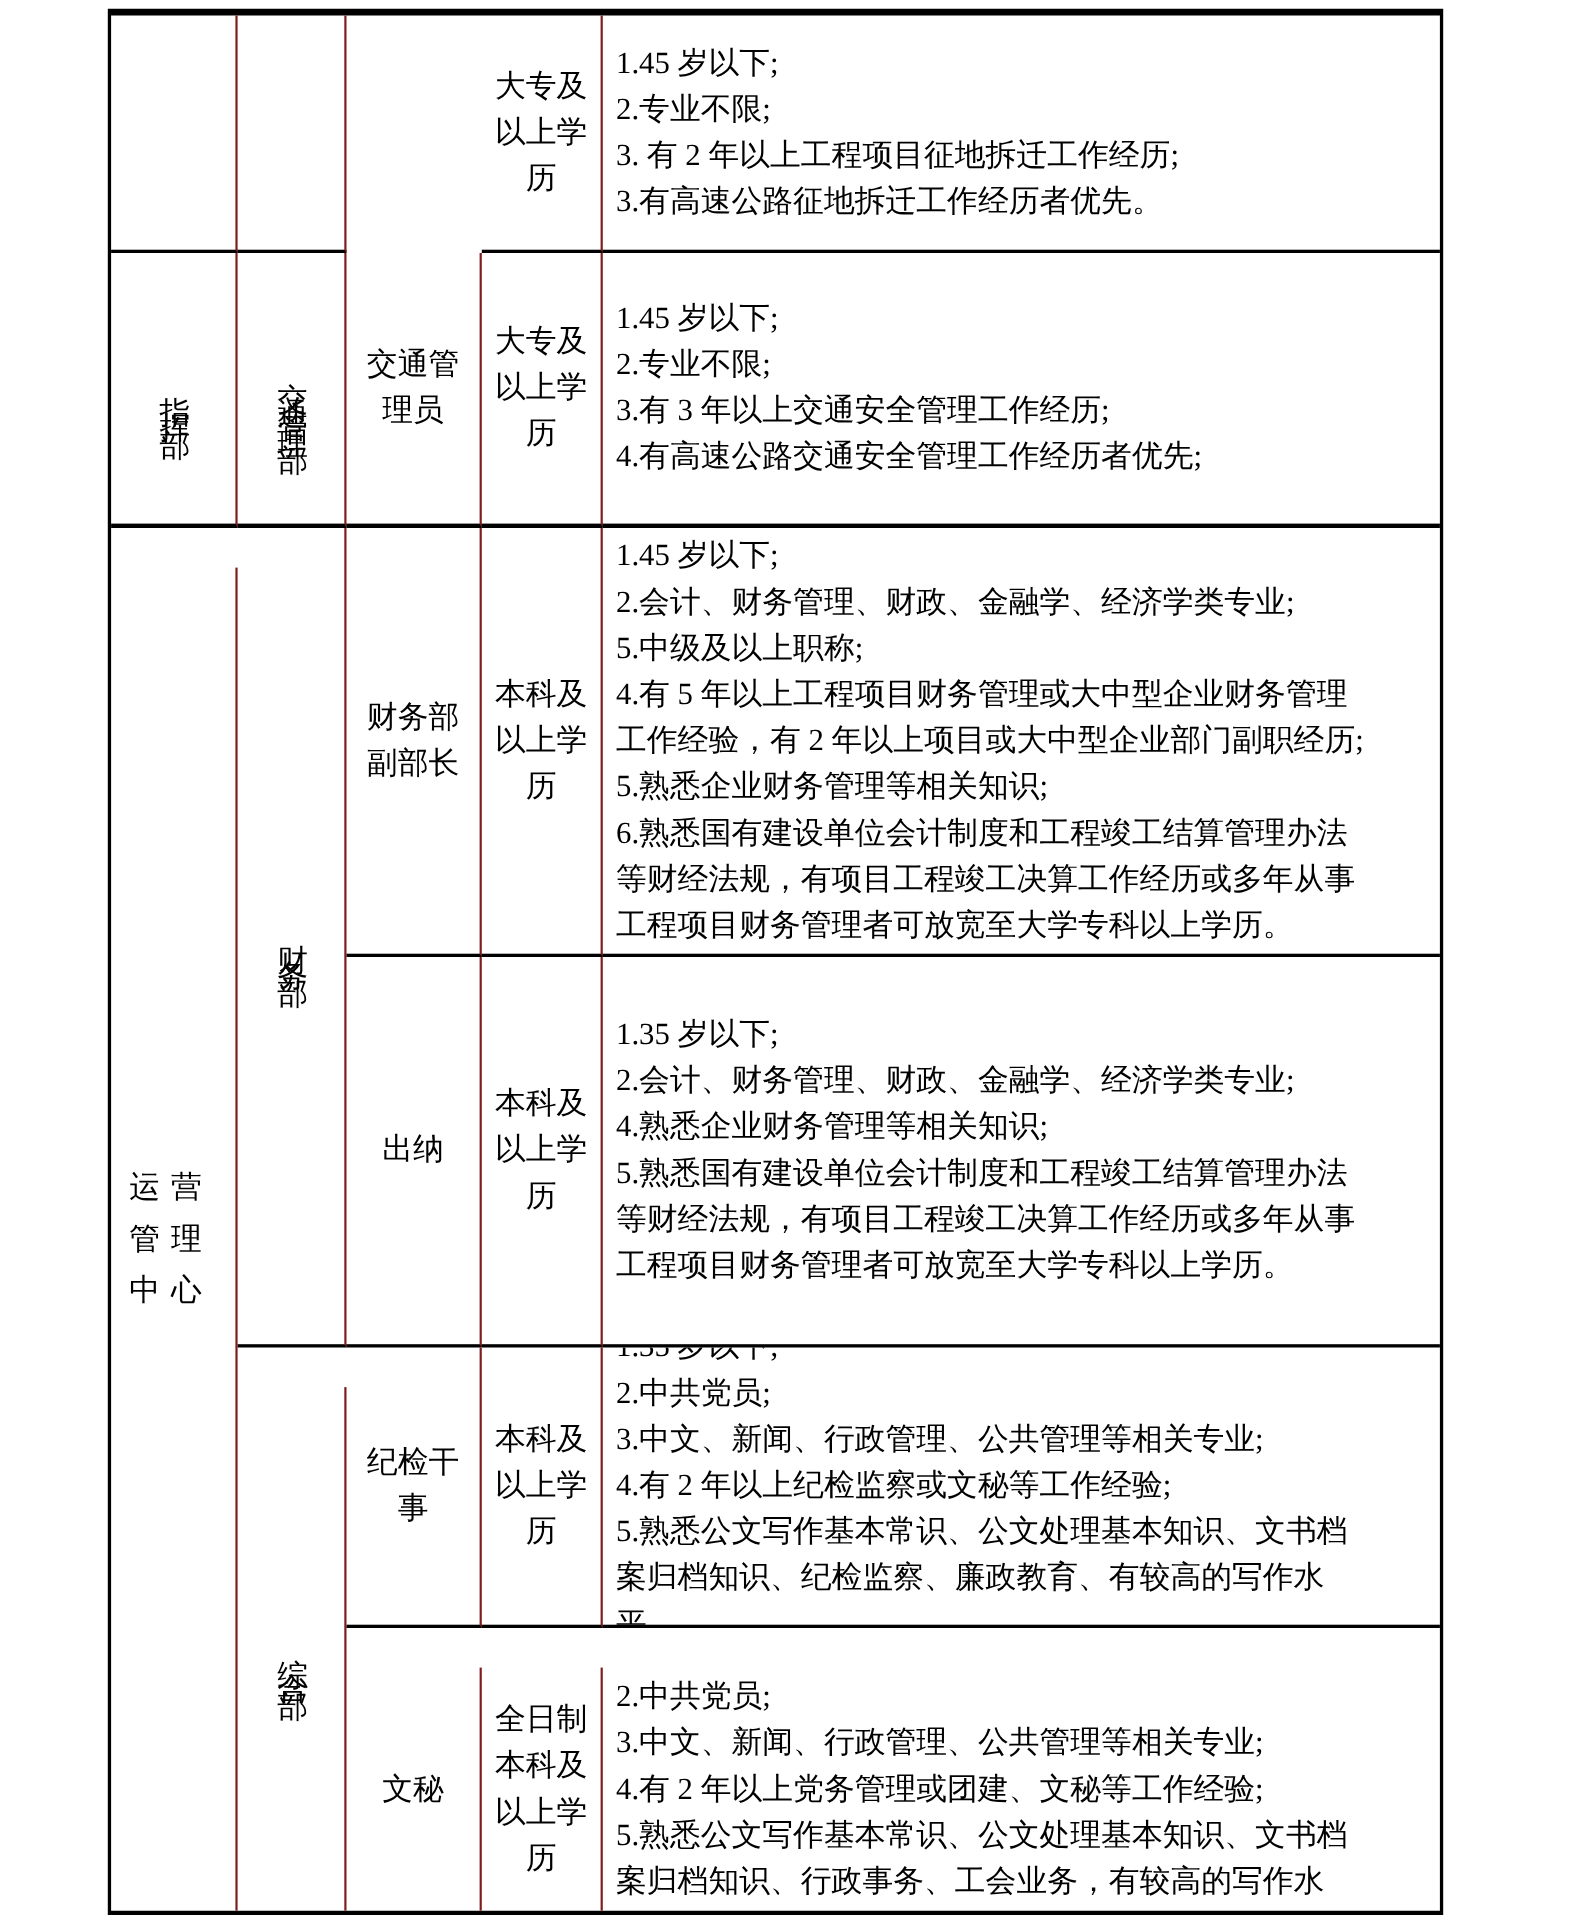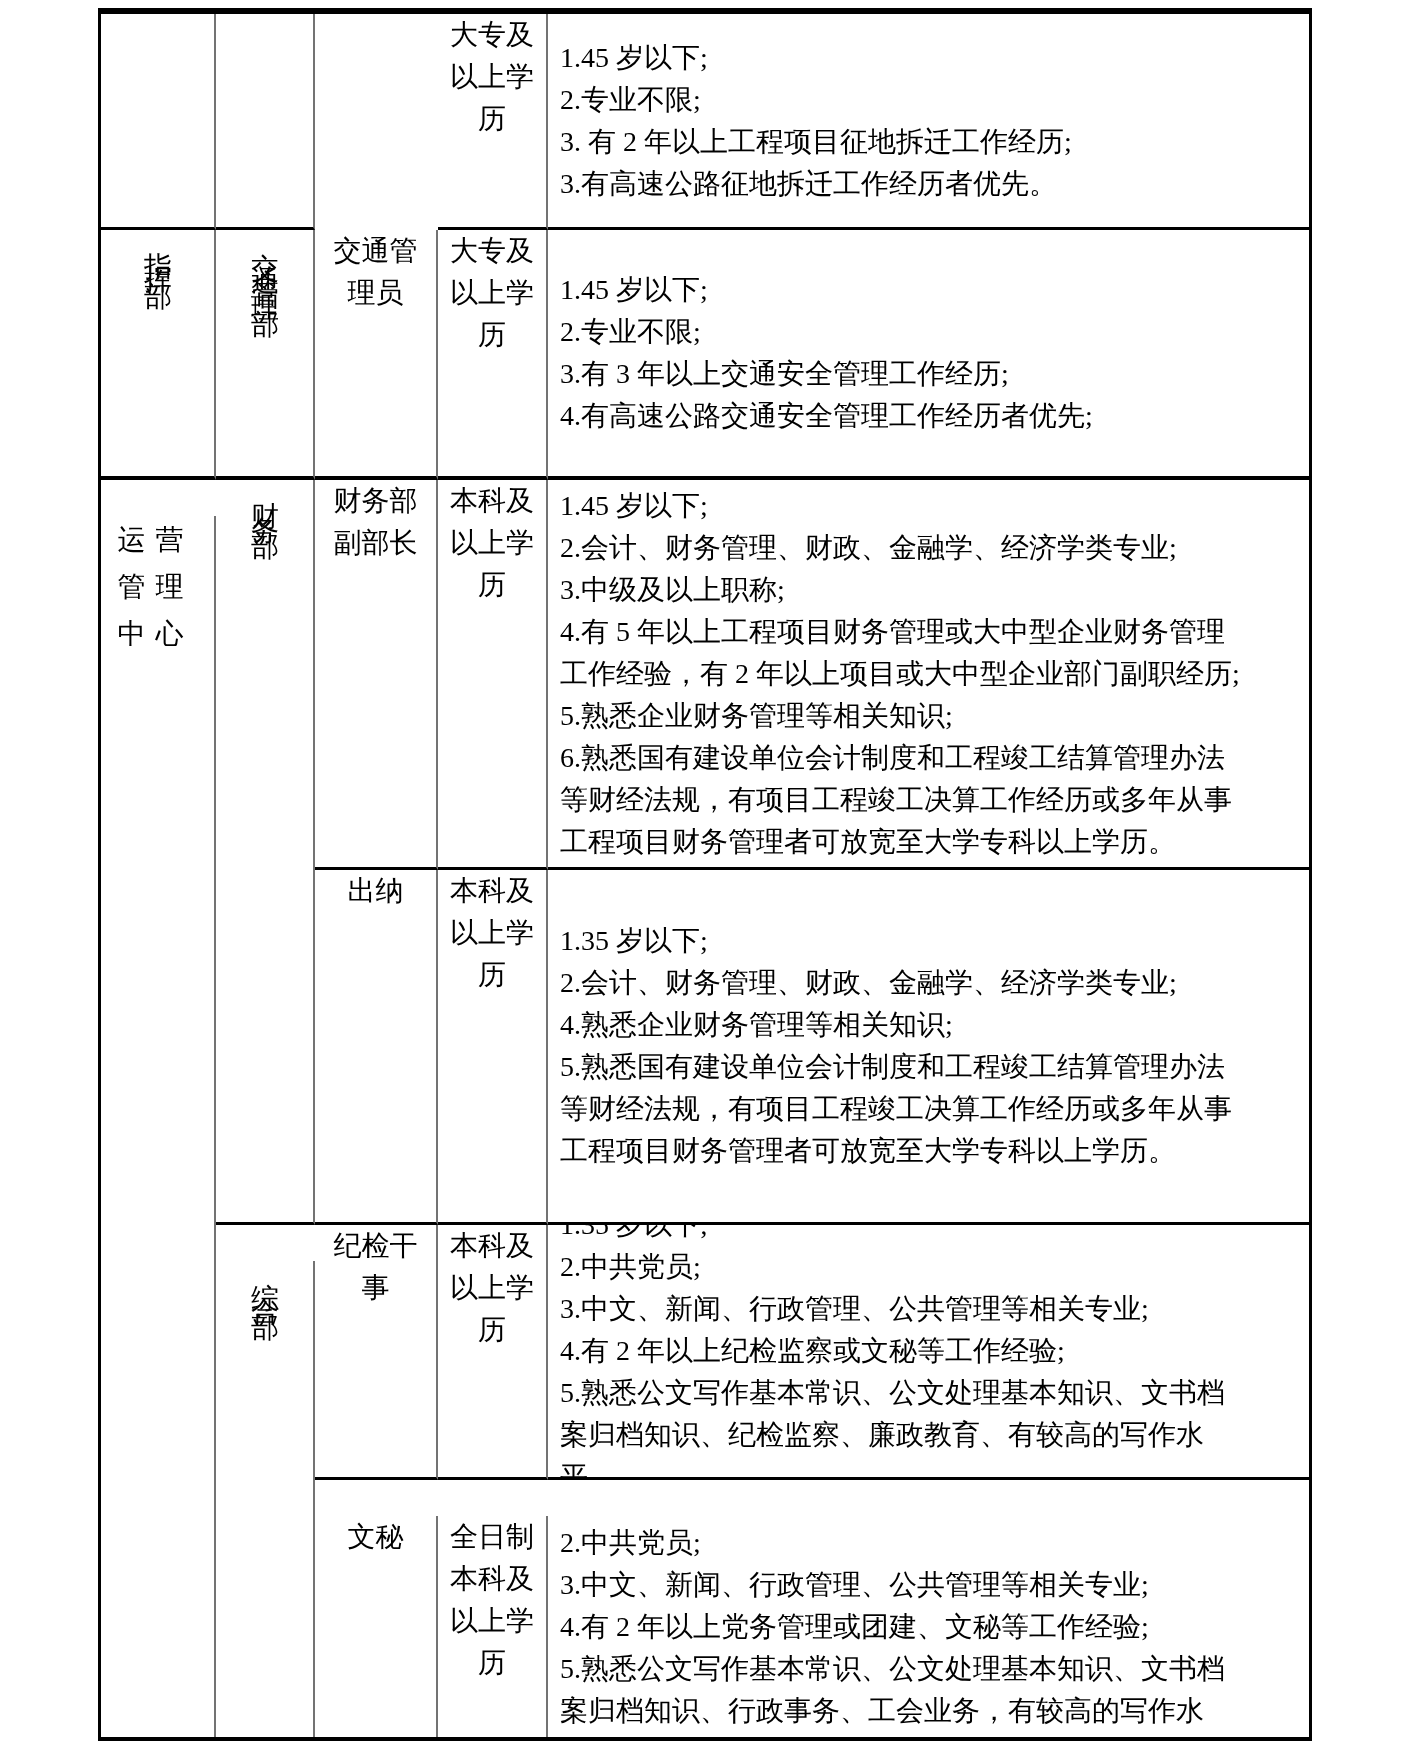--- a/index.html
+++ b/index.html
@@ -21,24 +21,24 @@
     border-top-width: 6px;
     border-bottom-width: 4px;
     display: grid;
     grid-template-columns: 115px 99px 123px 110px 1fr;
     grid-template-rows: 216px 250px 390px 355px 255px 257px;
     font-size: 28px;
     line-height: 42px;
   }
   .cell {
     box-sizing: border-box;
-    border-right: 2px solid #737373;
+    border-right: 2px solid #7f1d1d;
     border-bottom: 3px solid #000;
     display: flex;
-    align-items: flex-start;
+    align-items: center;
     justify-content: center;
     overflow: hidden;
   }
   .cell.lastcol { border-right: none; }
   .cell.lastrow { border-bottom: none; margin-top: 36px; }
   .cell.sectionb { border-bottom-width: 4px; }
   
   .vtext {
     writing-mode: vertical-rl;
     text-orientation: upright;
@@ -125,21 +125,21 @@
 
     <div class="cell" style="grid-column:3;grid-row:3">
         <span class="wrap3">财务部副部长</span>
       </div>
     <div class="cell" style="grid-column:4;grid-row:3">
         <span class="wrap3">本科及以上学历</span>
       </div>
     <div class="cell lastcol reqs" style="grid-column:5;grid-row:3">
         <div class="req-line">1.45 岁以下;</div>
         <div class="req-line">2.会计、财务管理、财政、金融学、经济学类专业;</div>
-        <div class="req-line">3.中级及以上职称;</div>
+        <div class="req-line">5.中级及以上职称;</div>
         <div class="req-line">4.有 5 年以上工程项目财务管理或大中型企业财务管理工作经验，有 2 年以上项目或大中型企业部门副职经历;</div>
         <div class="req-line">5.熟悉企业财务管理等相关知识;</div>
         <div class="req-line">6.熟悉国有建设单位会计制度和工程竣工结算管理办法等财经法规，有项目工程竣工决算工作经历或多年从事工程项目财务管理者可放宽至大学专科以上学历。</div>
       </div>
 
     <div class="cell" style="grid-column:3;grid-row:4">
         <span class="wrap3">出纳</span>
       </div>
     <div class="cell" style="grid-column:4;grid-row:4">
         <span class="wrap3">本科及以上学历</span>

